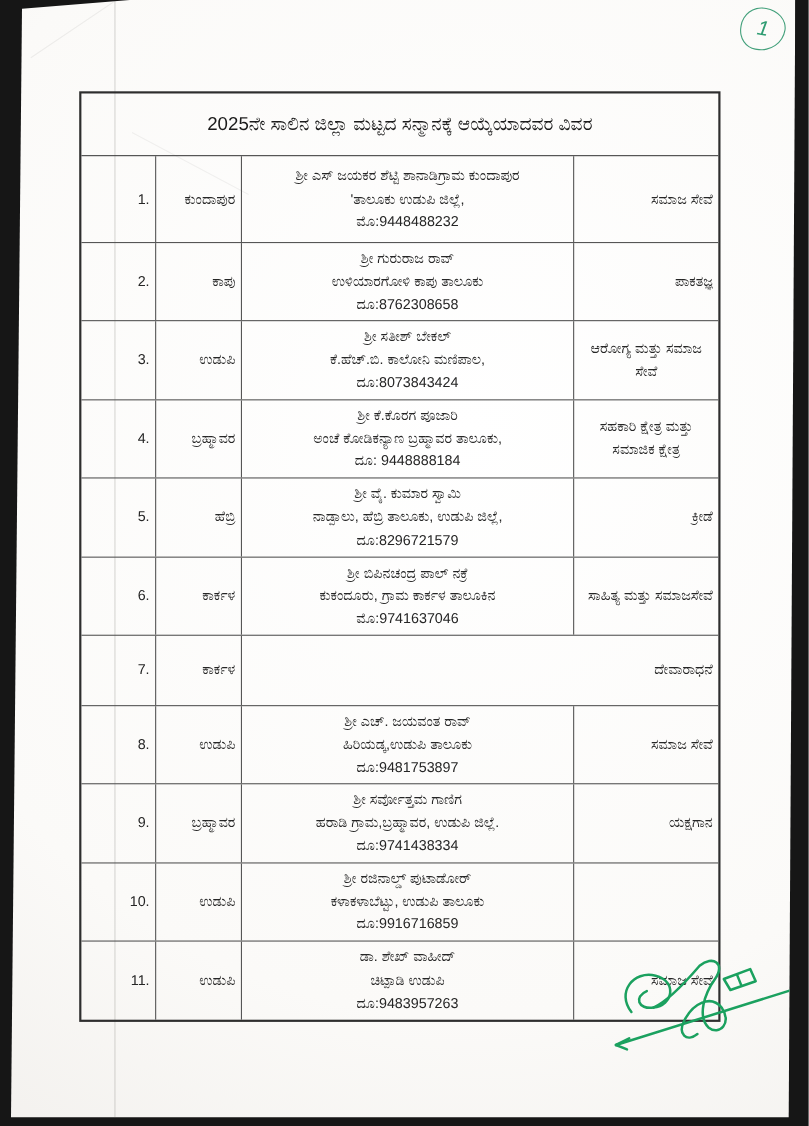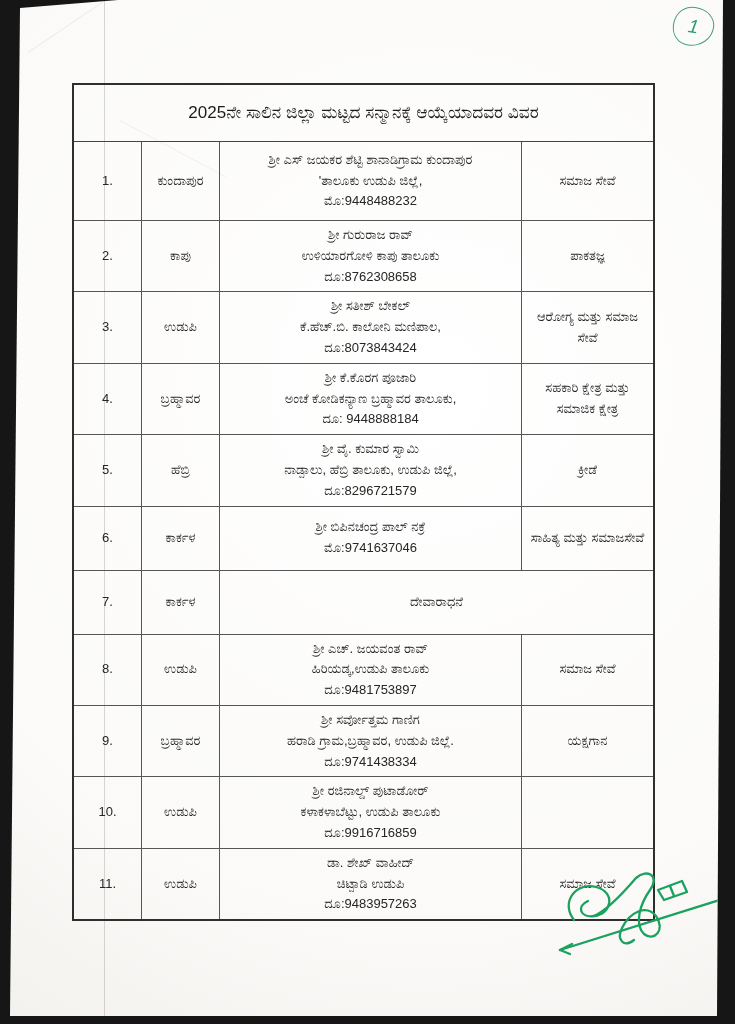--- a/index.html
+++ b/index.html
@@ -56,21 +56,21 @@
   .thead{border-bottom:1.5px solid #4a4a4a;}
   .tr{border-bottom:1px solid #565656;}
   .tbody .tr:last-child{border-bottom:none;}
   .th,.td{
     box-sizing:border-box;
     border-right:1px solid #565656;
     display:flex;flex-direction:column;align-items:center;justify-content:center;
     text-align:center;padding:4px 5px;
   }
   .th{font-weight:bold;font-size:13.5px;min-height:31px;}
-  .td{font-size:13px;line-height:1.6;}
+  .td{font-size:13px;line-height:1.6;align-items:flex-end;}
   .c1{width:68px;flex:0 0 68px;}
   .c2{width:78px;flex:0 0 78px;}
   .c3{width:302px;flex:0 0 302px;}
   .c4{width:135px;flex:1 1 auto;border-right:none;}
   .tbody .tr{min-height:63px;}
   .tbody .tr:nth-child(1){min-height:78px;}
   .tbody .tr:nth-child(4){min-height:68px;}
   .tbody .tr:nth-child(11){min-height:66px;}
   .nline{width:100%;}
   
@@ -148,20 +148,21 @@
             <div class="nline">ದೂ:8296721579</div>
           </div>
           <div class="td c4">ಕ್ರೀಡೆ</div>
         </div>
 
         <div class="tr">
           <div class="td c1">6.</div>
           <div class="td c2">ಕಾರ್ಕಳ</div>
           <div class="td c3">
             <div class="nline">ಶ್ರೀ ಬಿಪಿನಚಂದ್ರ ಪಾಲ್ ನಕ್ರೆ</div>
+            <div class="nline">ಕುಕಂದೂರು, ಗ್ರಾಮ ಕಾರ್ಕಳ ತಾಲೂಕಿನ</div>
             <div class="nline">ಮೊ:9741637046</div>
           </div>
           <div class="td c4">ಸಾಹಿತ್ಯ ಮತ್ತು ಸಮಾಜಸೇವೆ</div>
         </div>
 
         <div class="tr">
           <div class="td c1">7.</div>
           <div class="td c2">ಕಾರ್ಕಳ</div>
           <div class="td c4">ದೇವಾರಾಧನೆ</div>
         </div>

